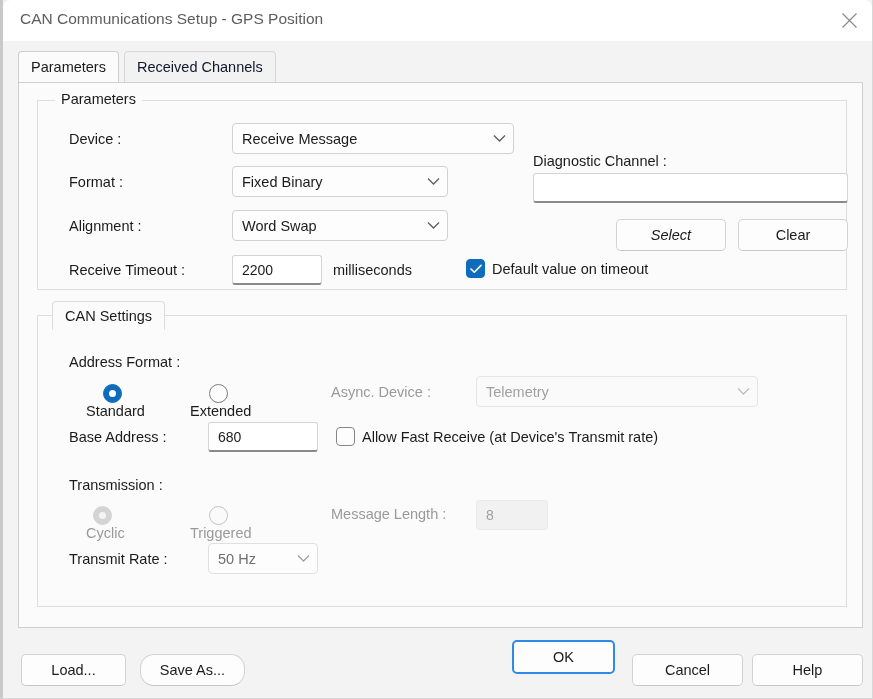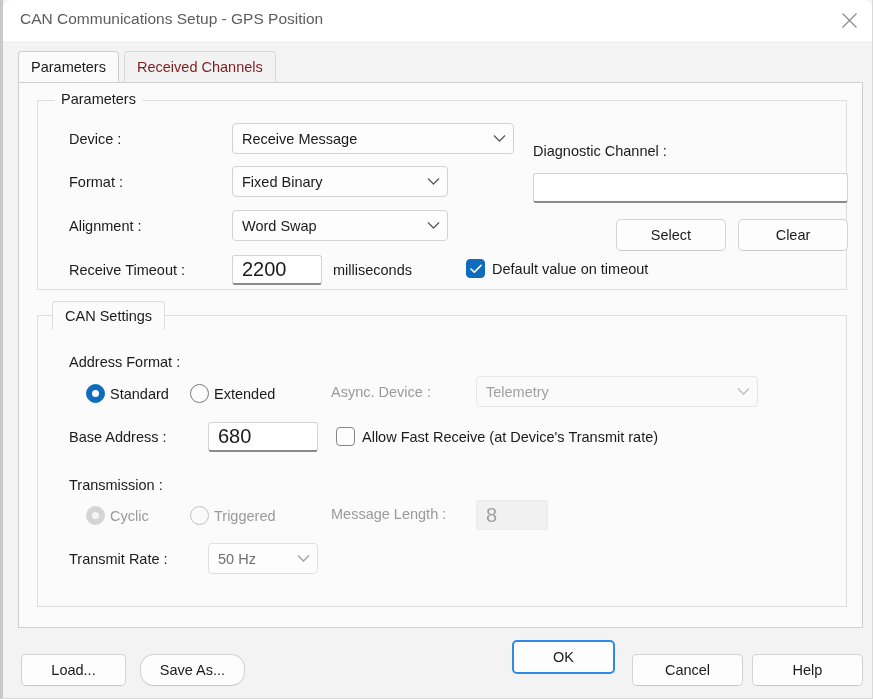--- a/index.html
+++ b/index.html
@@ -74,21 +74,21 @@
   .tab.selected {
     left: 15px;
     background: #fbfbfb;
     color: #1b1b1b;
     z-index: 3;
     border-color: #cfcfcf;
   }
   .tab.unselected {
     left: 121px;
     background: #f2f2f2;
-    color: #7f1d1d;
+    color: #0f172a;
     z-index: 2;
     border-color: #d8d8d8;
     justify-content: center;
   }
 
   
   #tabpanel {
     position: absolute;
     left: 15px; top: 82px;
     width: 845px; height: 546px;
@@ -176,21 +176,21 @@
     position: absolute;
     box-sizing: border-box;
     height: 30px;
     background: #ffffff;
     border: 1px solid #d4d4d4;
     border-bottom: 2px solid #8a8a8a;
     border-radius: 3px;
     display: flex;
     align-items: center;
     padding-left: 9px;
-    font-size: 20px;
+    font-size: 14px;
     color: #1b1b1b;
     overflow: hidden;
   }
   .txt.disabled {
     background: #f1f1f1;
     border: 1px solid #eaeaea;
     color: #a0a0a0;
   }
 
   
@@ -226,21 +226,21 @@
     display: flex; align-items: center; justify-content: center;
     flex: none;
   }
   .cbox.checked {
     background: #0f6cbd;
     border-color: #0f6cbd;
   }
   .cbrow .cblabel { font-size: 14.5px; color: #1b1b1b; }
 
   
-  .rrow { position: absolute; display: flex; align-items: center; white-space: nowrap; }
+  .rrow { position: absolute; display: flex; align-items: center; white-space: nowrap; flex-direction: column; }
   .radio {
     width: 19px; height: 19px;
     box-sizing: border-box;
     border-radius: 50%;
     border: 1.5px solid #7a7a7a;
     background: #fdfdfd;
     margin-right: 5px;
     display: flex; align-items: center; justify-content: center;
     flex: none;
   }
@@ -312,23 +312,23 @@
           <svg width="13" height="9" viewBox="0 0 13 9">
               <path d="M1 1.5 L6.5 7 L12 1.5" stroke="#5c5c5c" stroke-width="1.3" fill="none"></path>
             </svg>
         </div>
       </div>
 
       <div class="lbl" style="left:31px; top:161px;">Receive Timeout :</div>
       <div class="txt" style="left:194px; top:154px; width:90px;">2200</div>
       <div class="lbl" style="left:295px; top:161px;">milliseconds</div>
 
-      <div class="lbl" style="left:495px; top:42px;">Diagnostic Channel :</div>
+      <div class="lbl" style="left:495px; top:52px;">Diagnostic Channel :</div>
       <div class="txt" style="left:495px; top:72px; width:315px;"></div>
-      <div class="btn" style="left:578px; top:118px; width:110px;">
+      <div class="btn" style="left:578px; top:118px; width:110px;font-style:italic;">
         <span>Select</span>
       </div>
       <div class="btn" style="left:700px; top:118px; width:110px;">
         <span>Clear</span>
       </div>
 
       <div class="cbrow" style="left:428px; top:158px;">
         <span class="cbox checked">
           <span>
             <svg width="12" height="10" viewBox="0 0 12 10">

